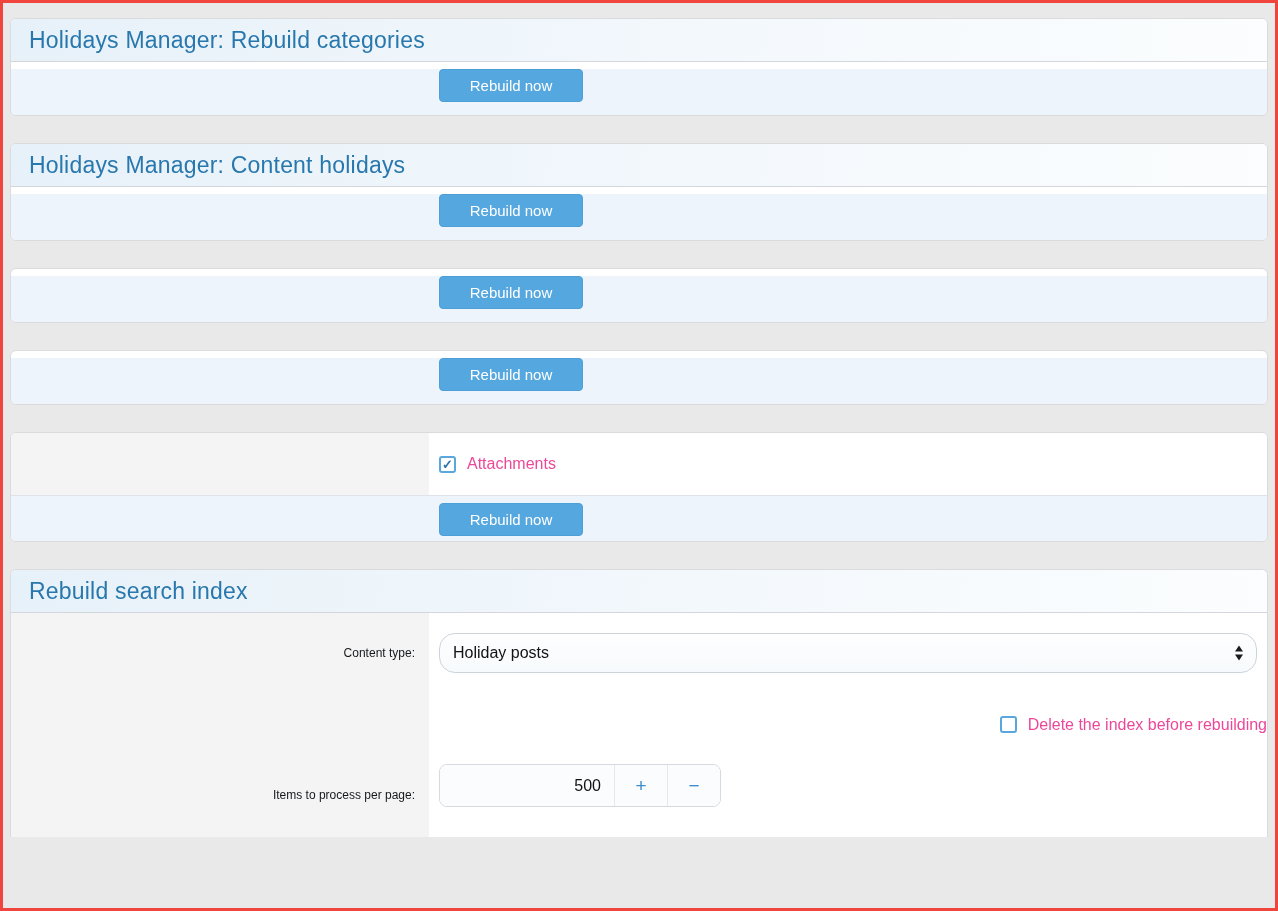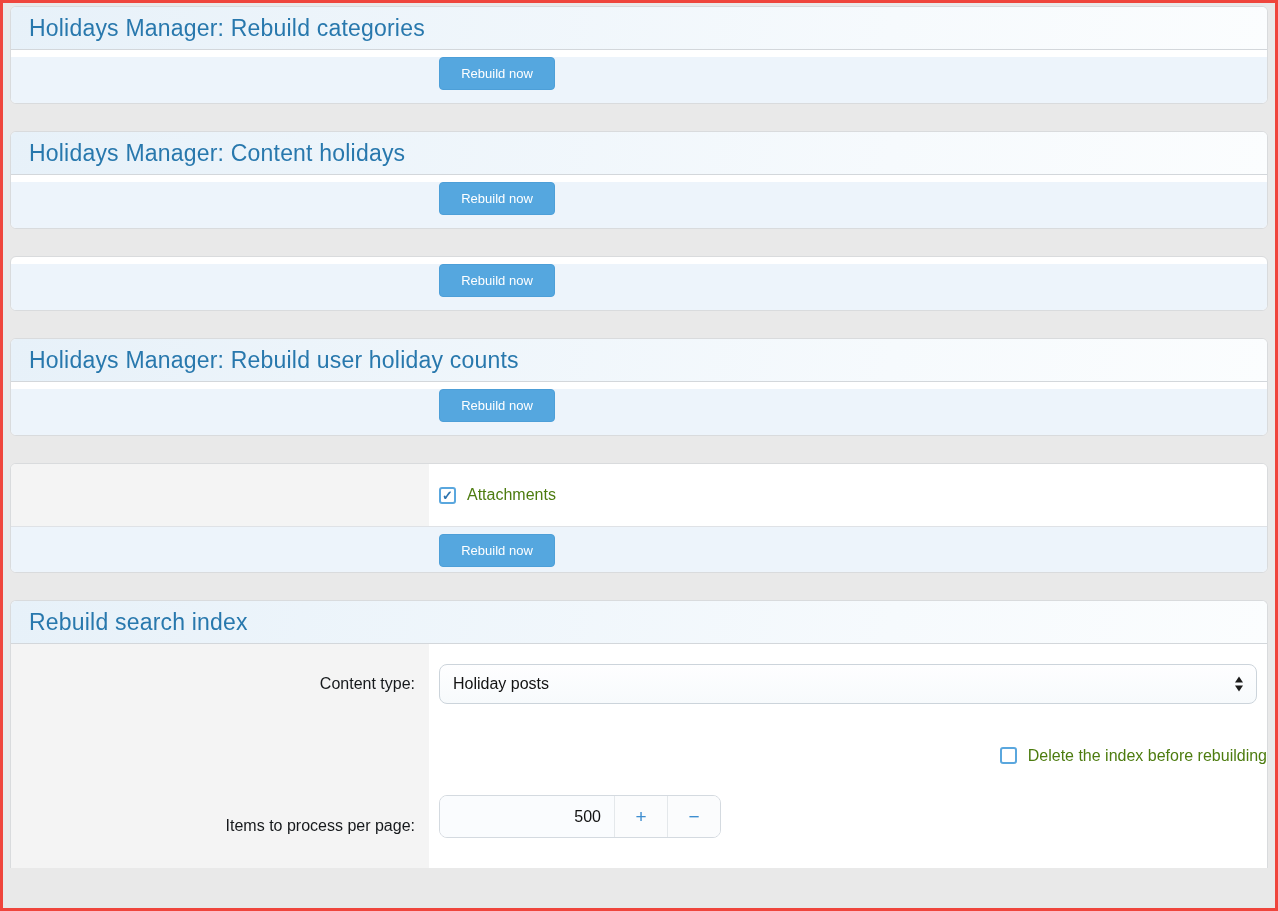--- a/index.html
+++ b/index.html
@@ -14,21 +14,21 @@
     padding: 2px 7px 0 7px;
   }
 
   .panel {
     background: #ffffff;
     border: 1px solid #d9dbdd;
     border-radius: 6px;
     overflow: hidden;
     margin-bottom: 27px;
   }
-  .panel:first-child { margin-top: 1px; }
+  .panel:first-child { margin-top: 13px; }
   .panel:last-child { margin-bottom: 0; border-bottom: none; border-radius: 6px 6px 0 0; }
 
   .panel-header {
     height: 43px;
     background: linear-gradient(100deg, #e7f1f9 0%, #f6fafd 70%, #fbfdfe 100%);
     border-bottom: 1px solid #d3d7db;
     display: flex;
     align-items: center;
     padding-left: 18px;
   }
@@ -41,42 +41,42 @@
 
   .submit-row {
     height: 46px;
     background: #edf4fb;
   }
   .submit-row.bordered { border-top: 1px solid #dfe2e6; }
 
   .rebuild-btn {
     display: block;
     margin: 7px 0 0 428px;
-    width: 116px;
+    width: 144px;
     height: 33px;
     background: #55a7df;
     border: 1px solid #4d9fd8;
     border-radius: 4px;
     color: #ffffff;
-    font-size: 13px;
+    font-size: 15px;
     font-family: "Liberation Sans", sans-serif;
     cursor: pointer;
   }
 
   .form-row {
     display: grid;
     grid-template-columns: 418px 1fr;
   }
   .label-cell {
     background: #f4f4f4;
     display: flex;
     align-items: center;
     justify-content: flex-end;
     padding-right: 14px;
-    font-size: 16px;
+    font-size: 12px;
     color: #16191c;
   }
   .control-cell {
     background: #ffffff;
     display: flex;
     align-items: center;
     padding-left: 10px;
   }
   .cb-row { height: 62px; }
 
@@ -92,37 +92,37 @@
     cursor: pointer;
     flex: none;
   }
   .checkbox .check-glyph {
     color: #2e74ae;
     font-size: 13px;
     font-weight: bold;
     line-height: 1;
     transform: translateY(-0.5px);
   }
-  .cb-label { margin-left: 11px; font-size: 16px; color: #4d7c0f; }
+  .cb-label { margin-left: 11px; font-size: 16px; color: #ec4899; }
 
   
   .row-select { min-height: 80px; }
   .row-select .control-cell { padding-top: 20px; padding-bottom: 20px; }
   .row-cb { min-height: 59px; }
   .row-cb .control-cell { padding-top: 18px; padding-bottom: 14px; justify-content: flex-end; }
   .row-stepper { min-height: 85px; }
   .row-stepper .control-cell { padding-top: 12px; padding-bottom: 30px; }
 
   .select-box {
     position: relative;
     flex: 1;
     margin-right: 10px;
     height: 40px;
     border: 1px solid #ccd4db;
-    border-radius: 8px;
+    border-radius: 16px;
     background: linear-gradient(to bottom, #fefeff, #f7fafc);
     display: flex;
     align-items: center;
     padding: 0 38px 0 13px;
     font-size: 16px;
     color: #121212;
     cursor: pointer;
   }
   .select-arrows {
     position: absolute;
@@ -191,23 +191,20 @@
     </div>
   </section>
 
   <section class="panel">
     <div class="submit-row">
       <button class="rebuild-btn">Rebuild now</button>
     </div>
   </section>
 
   <section class="panel">
-    <div class="panel-header">
-      <h1 class="panel-title">Holidays Manager: Rebuild user holiday counts</h1>
-    </div>
     <div class="submit-row">
       <button class="rebuild-btn">Rebuild now</button>
     </div>
   </section>
 
   <section class="panel">
     <div class="form-row cb-row">
       <div class="label-cell"></div>
       <div class="control-cell">
         <span class="checkbox">

